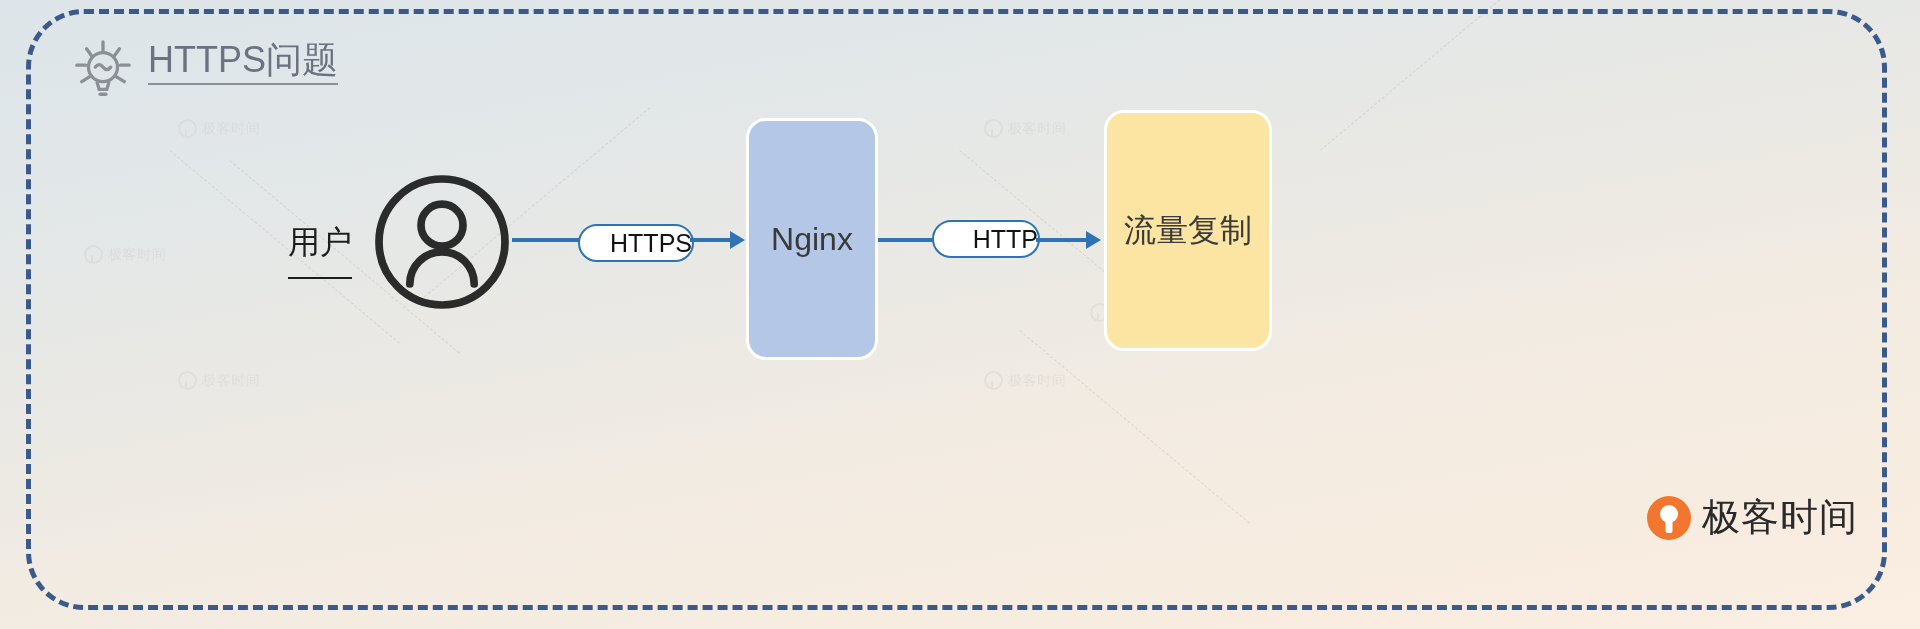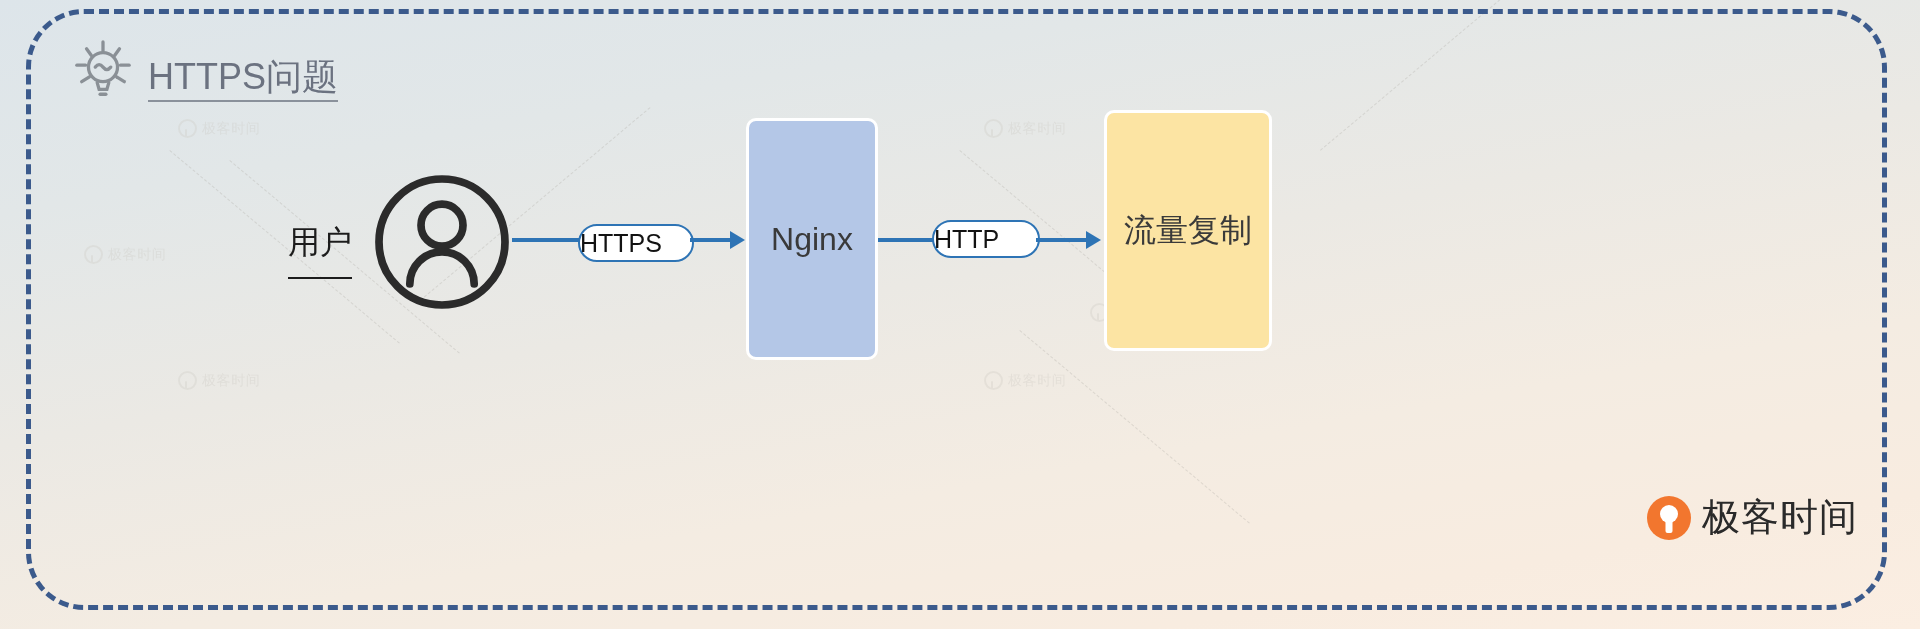--- a/index.html
+++ b/index.html
@@ -81,21 +81,21 @@
     transform-origin: 0 0;
     pointer-events: none;
   }
 
   
   #title-group {
     position: absolute;
     left: 72px;
     top: 40px;
     display: flex;
-    align-items: flex-end;
+    align-items: flex-start;
     gap: 14px;
   }
   #bulb-icon {
     width: 62px;
     height: 62px;
     display: block;
   }
   #title-text {
     font-size: 36px;
     color: #6b7280;
@@ -138,33 +138,33 @@
     border-bottom: 9px solid transparent;
     border-left: 15px solid #2e74b5;
   }
   .pill {
     position: absolute;
     background: #ffffff;
     border: 2.5px solid #2e74b5;
     border-radius: 999px;
     display: flex;
     align-items: center;
-    justify-content: flex-start;
+    justify-content: flex-end;
     font-size: 25px;
     color: #121212;
     font-family: "Liberation Sans", "DejaVu Sans", sans-serif;
   }
 
   
   .node {
     position: absolute;
     display: flex;
     align-items: center;
     justify-content: center;
-    border-radius: 10px;
+    border-radius: 20px;
     border: 3px solid #ffffff;
     box-sizing: border-box;
     font-size: 32px;
     color: #3a3a3a;
     font-family: "Liberation Sans", "DejaVu Sans", sans-serif;
   }
   #node-nginx {
     left: 746px;
     top: 118px;
     width: 132px;

